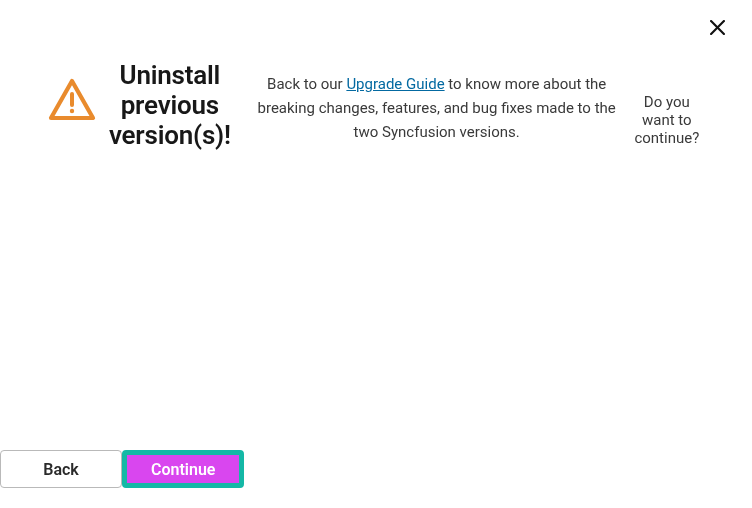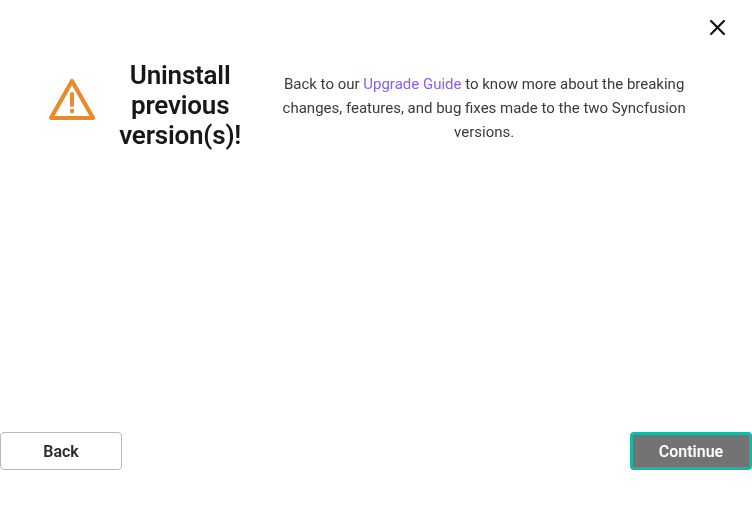--- a/index.html
+++ b/index.html
@@ -41,58 +41,58 @@
       letter-spacing: -0.2px;
     }
     .paragraph {
       font-size: 15px;
       line-height: 1.6;
       color: #3a3a3a;
       margin-bottom: 14px;
       max-width: 656px;
     }
     .link {
-      color: #8b5cf6;
+      color: #0369a1;
+      text-decoration: underline;
       cursor: pointer;
     }
     .prompt {
       font-size: 15px;
       color: #3a3a3a;
       margin-top: 10px;
     }
     .button-row {
       position: absolute;
-      bottom: 38px;
+      bottom: 20px;
       left: 0;
       right: 0;
       display: flex;
-      justify-content: space-between;
-      gap: 20px;
+      justify-content: flex-start;
     }
     .btn {
       min-width: 122px;
       height: 38px;
       padding: 0 24px;
       border-radius: 4px;
       font-size: 16px;
       font-weight: 600;
       cursor: pointer;
       display: inline-flex;
       align-items: center;
       justify-content: center;
       font-family: inherit;
     }
     .btn-secondary {
       background: #ffffff;
       border: 1px solid #b9b9b9;
       color: #2a2a2a;
     }
     .btn-primary {
-      background: #737373;
-      border: 3px solid #14b8a6;
+      background: #d946ef;
+      border: 5px solid #14b8a6;
       color: #ffffff;
     }
   </style>
 </head>
 <body>
 
 <div class="close-btn">
   <svg width="15" height="15" viewBox="0 0 14 14" xmlns="http://www.w3.org/2000/svg">
     <line x1="1" y1="1" x2="13" y2="13" stroke="#111" stroke-width="2" stroke-linecap="round"></line>
     <line x1="13" y1="1" x2="1" y2="13" stroke="#111" stroke-width="2" stroke-linecap="round"></line>
@@ -108,18 +108,19 @@
     </svg>
   </div>
 
   <h1 class="heading">Uninstall previous version(s)!</h1>
 
 
   <p class="paragraph">
     <span>Back to our </span><a class="link">Upgrade Guide</a><span> to know more about the breaking changes, features, and bug fixes made to the two Syncfusion versions.</span>
   </p>
 
+  <p class="prompt">Do you want to continue?</p>
 </div>
 
 <div class="button-row">
   <button class="btn btn-secondary">Back</button>
   <button class="btn btn-primary">Continue</button>
 </div>
 
 </body></html>

